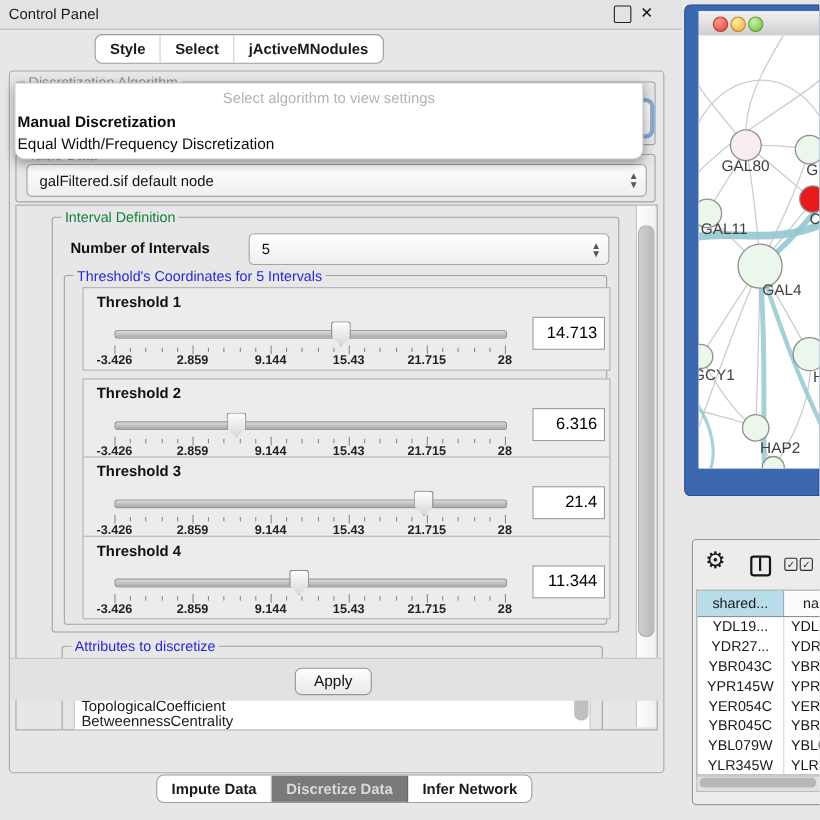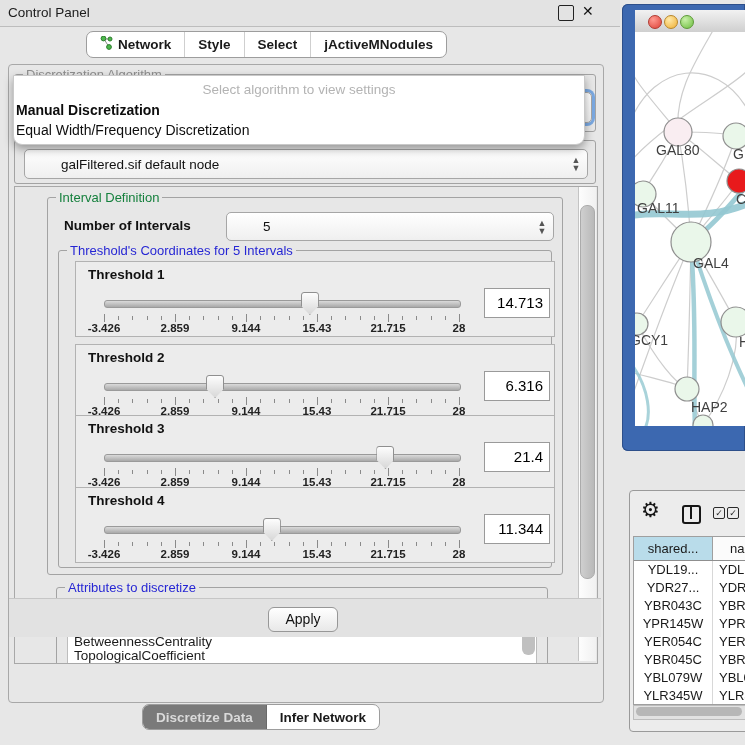--- a/index.html
+++ b/index.html
@@ -35,21 +35,21 @@
                font-size:13px;line-height:15px;}
   .gt-plain{color:#2b2b2b;}
   .gt-gray{color:#8d8d8d;}
   .gt-green{color:#15803d;}
   .gt-blue{color:#2727d4;}
 
   
   .combo{position:absolute;background:linear-gradient(#ffffff,#efefef);
          border:1px solid #a6a6a6;border-radius:5px;display:flex;align-items:center;
          font-size:13.5px;color:#111;}
-  .combo-text{flex:1;padding-left:11px;white-space:nowrap;overflow:hidden;margin-left:25px;}
+  .combo-text{flex:1;padding-left:11px;white-space:nowrap;overflow:hidden;}
   .combo-arrows{width:22px;text-align:center;color:#555;font-size:9px;line-height:9px;}
   .combo-arrows div{height:8px;}
 
   
   #algo-popup{left:13px;top:75px;width:570px;background:#ffffff;border:1px solid #c9c9c9;
               border-radius:0 0 9px 9px;box-shadow:0 4px 10px rgba(0,0,0,.35);z-index:40;
               padding-bottom:4px;}
   #algo-prompt{text-align:center;color:#b3b3b3;font-size:13.5px;padding:6px 0 3px 0;}
   .algo-option{font-size:14px;color:#0d0d0d;padding:1px 2px;line-height:18px;}
   .algo-option.first{font-weight:bold;}
@@ -145,32 +145,20 @@
 
 <div id="stage">
 
   <div class="abs" id="titlebar">
     <div class="abs" id="title-text">Control Panel</div>
     <div class="abs" id="float-btn"></div>
     <div class="abs" id="close-btn">✕</div>
   </div>
 
   <div class="abs tabstrip" id="top-tabs">
-    <div class="tab">
-      <span class="net-icon">
-        <svg width="13" height="14" viewBox="0 0 13 14">
-          <line x1="4" y1="3" x2="9" y2="11" stroke="#8c8c8c" stroke-width="1"></line>
-          <line x1="4" y1="3" x2="9" y2="3" stroke="#8c8c8c" stroke-width="1"></line>
-          <circle cx="3.5" cy="2.5" r="2.4" fill="#4cb84c" stroke="#2e7d2e"></circle>
-          <circle cx="10" cy="3" r="2" fill="#4cb84c" stroke="#2e7d2e"></circle>
-          <circle cx="9" cy="11" r="2.4" fill="#4cb84c" stroke="#2e7d2e"></circle>
-        </svg>
-      </span>
-      <span>Network</span>
-    </div>
     <div class="tab">
         <span>Style</span>
       </div>
     <div class="tab">
         <span>Select</span>
       </div>
     <div class="tab">
         <span>jActiveMNodules</span>
       </div>
   </div>
@@ -403,35 +391,38 @@
           <div class="th-value">11.344</div>
         </div>
       </div>
     </div>
 
     <div class="group" style="left:41px;top:400px;width:490px;height:90px;">
       <div class="group-title gt-blue">Attributes to discretize</div>
       <div class="abs" id="attr-subtitle">Numerical Attributes</div>
       <div class="abs" id="attr-list">
         <div class="attr-item">SelfLoops</div>
+        <div class="attr-item">TopologicalCoefficient</div>
         <div class="attr-item">BetweennessCentrality</div>
-        <div class="attr-item">TopologicalCoefficient</div>
         <div class="abs" id="attr-scroll"></div>
       </div>
     </div>
   </div>
 
   <div class="abs" id="vscroll-track"></div>
   <div class="abs" id="vscroll-thumb"></div>
 
   <div class="abs" id="apply-row">
     <div class="aqua-btn" id="apply-btn">Apply</div>
   </div>
 
   <div class="abs tabstrip" id="bottom-tabs">
+    <div class="tab">
+        <span>Impute Data</span>
+      </div>
     <div class="tab selected">
         <span>Discretize Data</span>
       </div>
     <div class="tab">
         <span>Infer Network</span>
       </div>
   </div>
 
   <div class="abs" id="net-window">
     <div class="abs" id="net-titlebar">

